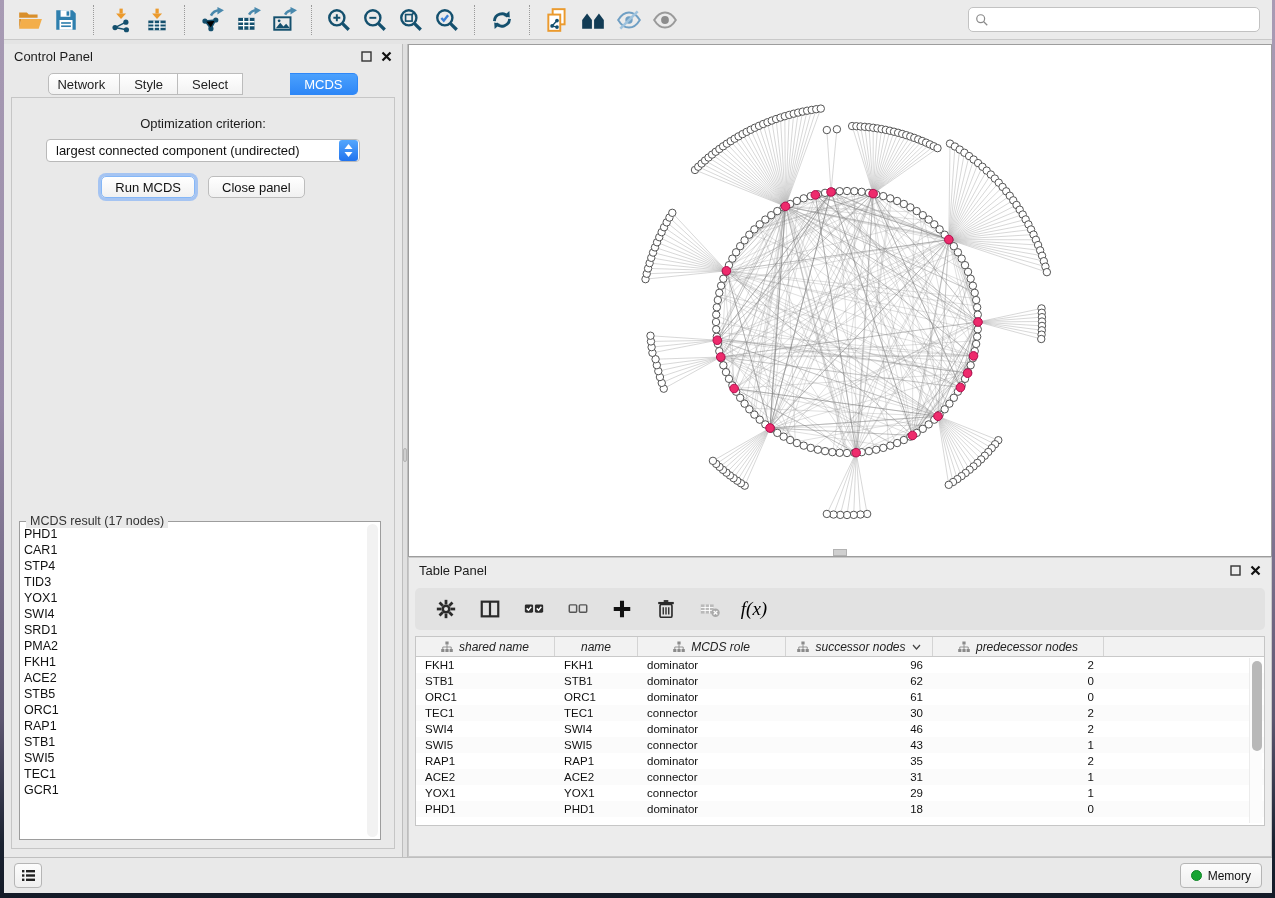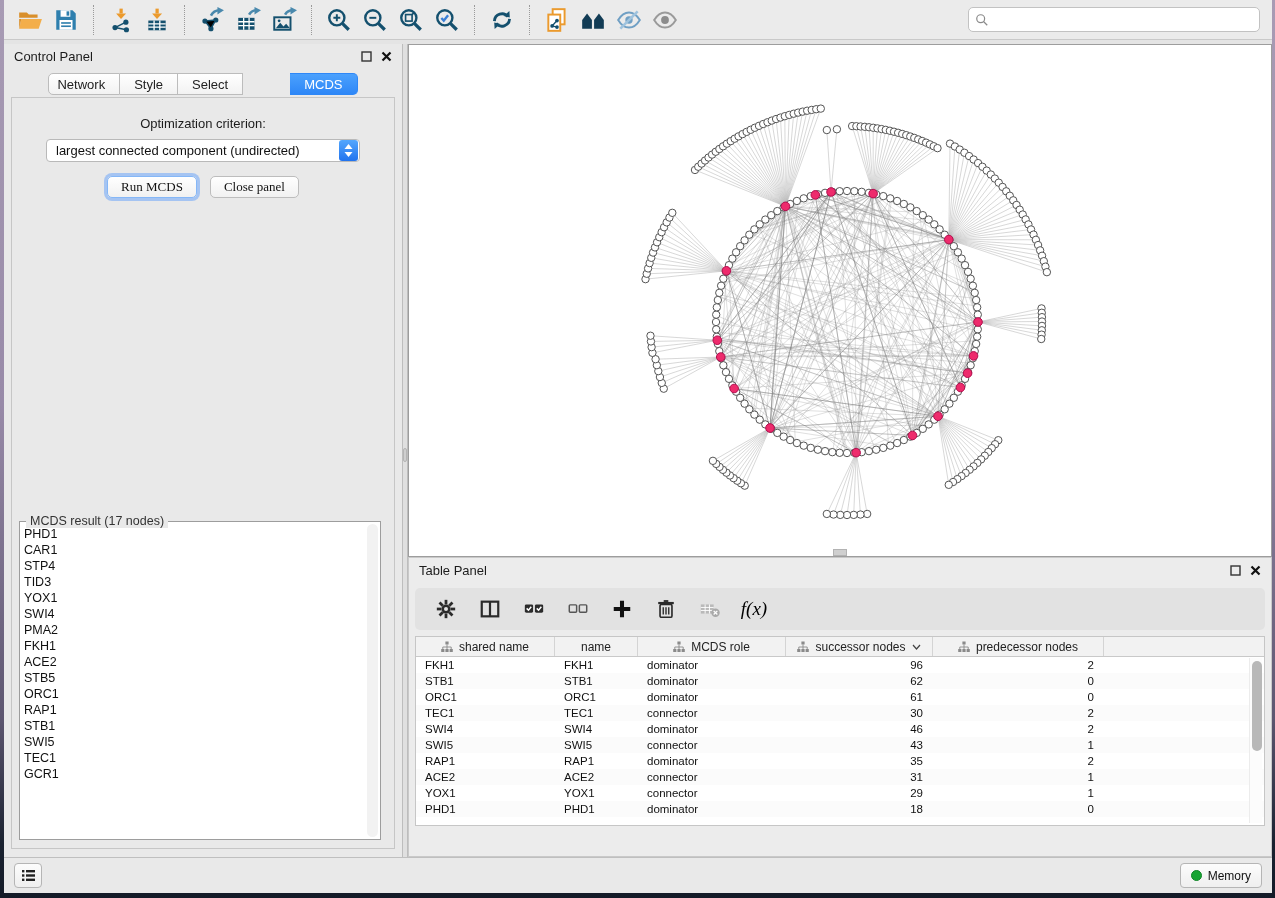--- a/index.html
+++ b/index.html
@@ -39,21 +39,21 @@
              border:1px solid #c6c6c6; }
   .opt-label { text-align:center; font-size:13px; color:#1c1c1c; margin-top:18px; }
   .dropdown { margin:8px auto 0 auto; width:314px; height:23px; background:#fff; border:1px solid #b9b9b9;
               border-radius:4px; display:flex; align-items:center; cursor:pointer; }
   .dropdown .dval { flex:1; font-size:13px; color:#111; padding-left:9px; white-space:nowrap; overflow:hidden; }
   .dropdown .stepper { width:19px; height:21px; margin-right:1px; border-radius:3px;
               background:linear-gradient(#53a7fd,#2173ee); display:flex; flex-direction:column; align-items:center; justify-content:center; gap:1px; }
   .stepper svg { width:9px; height:6px; display:block; }
   .btnrow { display:flex; justify-content:center; gap:13px; margin-top:14px; }
   .mac-btn { height:22px; padding:0 13px; font-size:13px; color:#111; background:linear-gradient(#ffffff,#f1f1f1);
-             border:1px solid #bdbdbd; border-radius:5px; cursor:pointer; font-family:Liberation Serif, serif; }
+             border:1px solid #bdbdbd; border-radius:5px; cursor:pointer; font-family:Liberation Sans, sans-serif; }
   .mac-btn.focused { box-shadow:0 0 0 3px rgba(110,165,250,.55); border-color:#85b7f7; }
   .groupbox { position:absolute; left:7px; right:13px; top:423px; bottom:8px; border:1px solid #9d9d9d; background:#fff; }
   .groupbox .gb-title { position:absolute; top:-8px; left:6px; background:#e9e9e9; padding:0 4px; font-size:12.5px; color:#333; }
   .gb-list { position:absolute; inset:4px 14px 4px 4px; overflow:hidden; }
   .gb-item { font-size:12.5px; color:#111; line-height:16px; cursor:default; }
   .gb-scroll { position:absolute; top:2px; bottom:2px; right:2px; width:11px; background:#f2f2f2; border-radius:6px; }
 
   
   .v-split { position:absolute; left:398px; width:6px; top:44px; bottom:36px; background:#e0e0e0; border-left:1px solid #bdbdbd; border-right:1px solid #bdbdbd; }
   .v-grip { position:absolute; top:404px; left:0; right:0; height:14px; background:#cfcfcf; border:1px solid #b5b5b5; border-radius:2px; }
@@ -77,21 +77,21 @@
   .table-panel { position:absolute; left:404px; right:0; top:557px; bottom:36px; background:#ececec; border:1px solid #c9c9c9; }
   .tp-toolbar { position:absolute; left:6px; right:6px; top:30px; height:42px; background:#e2e2e2;
                 border-radius:5px; display:flex; align-items:center; padding:0 14px; gap:10px; }
   .tp-btn { width:34px; height:32px; display:flex; align-items:center; justify-content:center; background:none; border:none; cursor:pointer; }
   .tp-btn svg { width:22px; height:22px; }
   .tp-btn.disabled { cursor:default; }
   .fx { font-family:"Liberation Serif", serif; font-style:italic; font-size:19px; color:#000000; }
   .tbl-wrap { position:absolute; left:6px; right:6px; top:78px; bottom:30px; background:#fff; border:1px solid #c6c6c6; overflow:hidden; }
   .tbl-header { display:flex; height:20px; border-bottom:1px solid #c9c9c9; background:#f2f2f2; }
   .th { display:flex; align-items:center; gap:6px; justify-content:center; font-size:12px; color:#222;
-        border-right:1px solid #d4d4d4; overflow:hidden; cursor:pointer; }
+        border-right:1px solid #d4d4d4; overflow:hidden; cursor:pointer;font-style:italic; }
   .th svg.tree { width:12px; height:12px; flex:0 0 auto; }
   .th svg.chev { width:9px; height:6px; flex:0 0 auto; }
   .tbl-row { display:flex; height:16px; }
   .tbl-row:nth-child(even) { background:#fbfbfb; }
   .td { font-size:11.5px; color:#111; line-height:16px; overflow:hidden; white-space:nowrap; }
   .td.num { text-align:right; padding-right:10px; }
   .td.txt { padding-left:9px; }
   .tbl-scroll { position:absolute; top:21px; bottom:2px; right:2px; width:13px; background:#fcfcfc; border-left:1px solid #ececec; }
   .tbl-thumb { position:absolute; top:3px; left:1.5px; width:10px; height:90px; background:#b8b8b8; border-radius:6px; }
   .tp-tabs { position:absolute; left:0; right:0; bottom:4px; display:flex; justify-content:center; }
@@ -295,20 +295,21 @@
       </div>
       <div class="groupbox">
         <span class="gb-title">MCDS result (17 nodes)</span>
         <div class="gb-list" id="mcds-list">
               <div class="gb-item">PHD1</div>
               <div class="gb-item">CAR1</div>
               <div class="gb-item">STP4</div>
               <div class="gb-item">TID3</div>
               <div class="gb-item">YOX1</div>
               <div class="gb-item">SWI4</div>
+              <div class="gb-item">SRD1</div>
               <div class="gb-item">PMA2</div>
               <div class="gb-item">FKH1</div>
               <div class="gb-item">ACE2</div>
               <div class="gb-item">STB5</div>
               <div class="gb-item">ORC1</div>
               <div class="gb-item">RAP1</div>
               <div class="gb-item">STB1</div>
               <div class="gb-item">SWI5</div>
               <div class="gb-item">TEC1</div>
               <div class="gb-item">GCR1</div>

